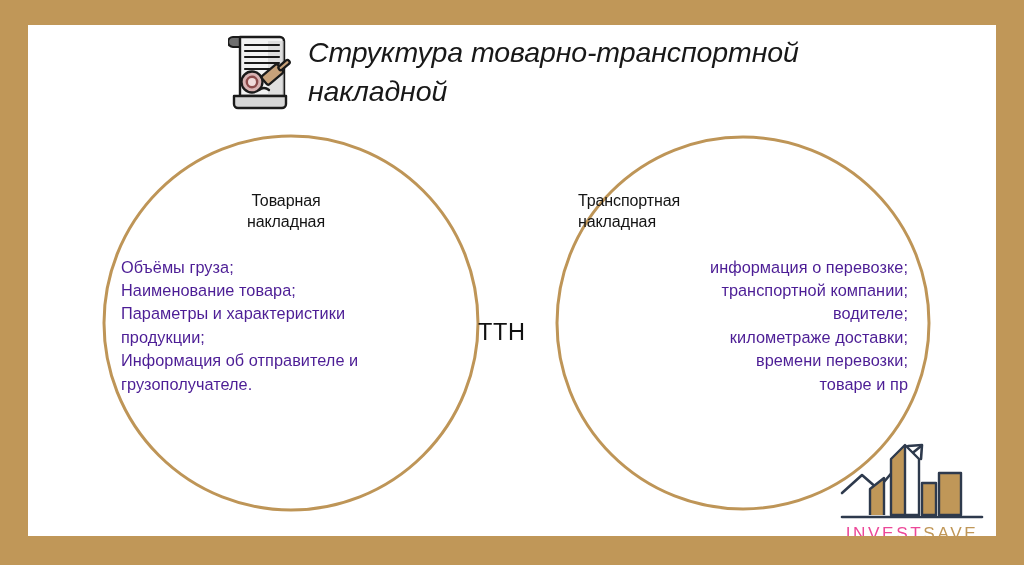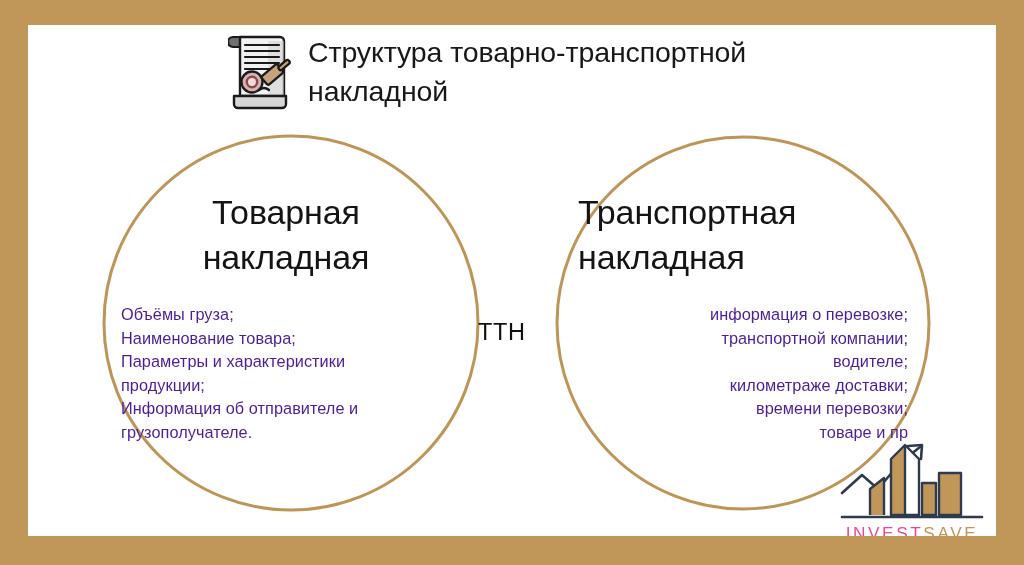--- a/index.html
+++ b/index.html
@@ -50,40 +50,41 @@
     margin-top: 4px;
   }
   #title-text {
     font-size: 28.5px;
     line-height: 1.38;
     color: #181818;
     font-weight: 400;
     letter-spacing: -0.1px;
     padding-top: 5px;
     max-width: 540px;
+    font-style: italic;
   }
 
   
   #venn {
     position: absolute;
     left: 0;
     top: 0;
     width: 968px;
     height: 511px;
     pointer-events: none;
   }
 
   
   .circle-content {
     position: absolute;
     color: #1b1b1b;
   }
 
   .circle-heading {
-    font-size: 34px;
+    font-size: 16px;
     line-height: 1.33;
     font-weight: 400;
     color: #141414;
     letter-spacing: -0.1px;
   }
 
   .circle-list {
     font-size: 16.3px;
     line-height: 1.44;
     font-weight: 400;

